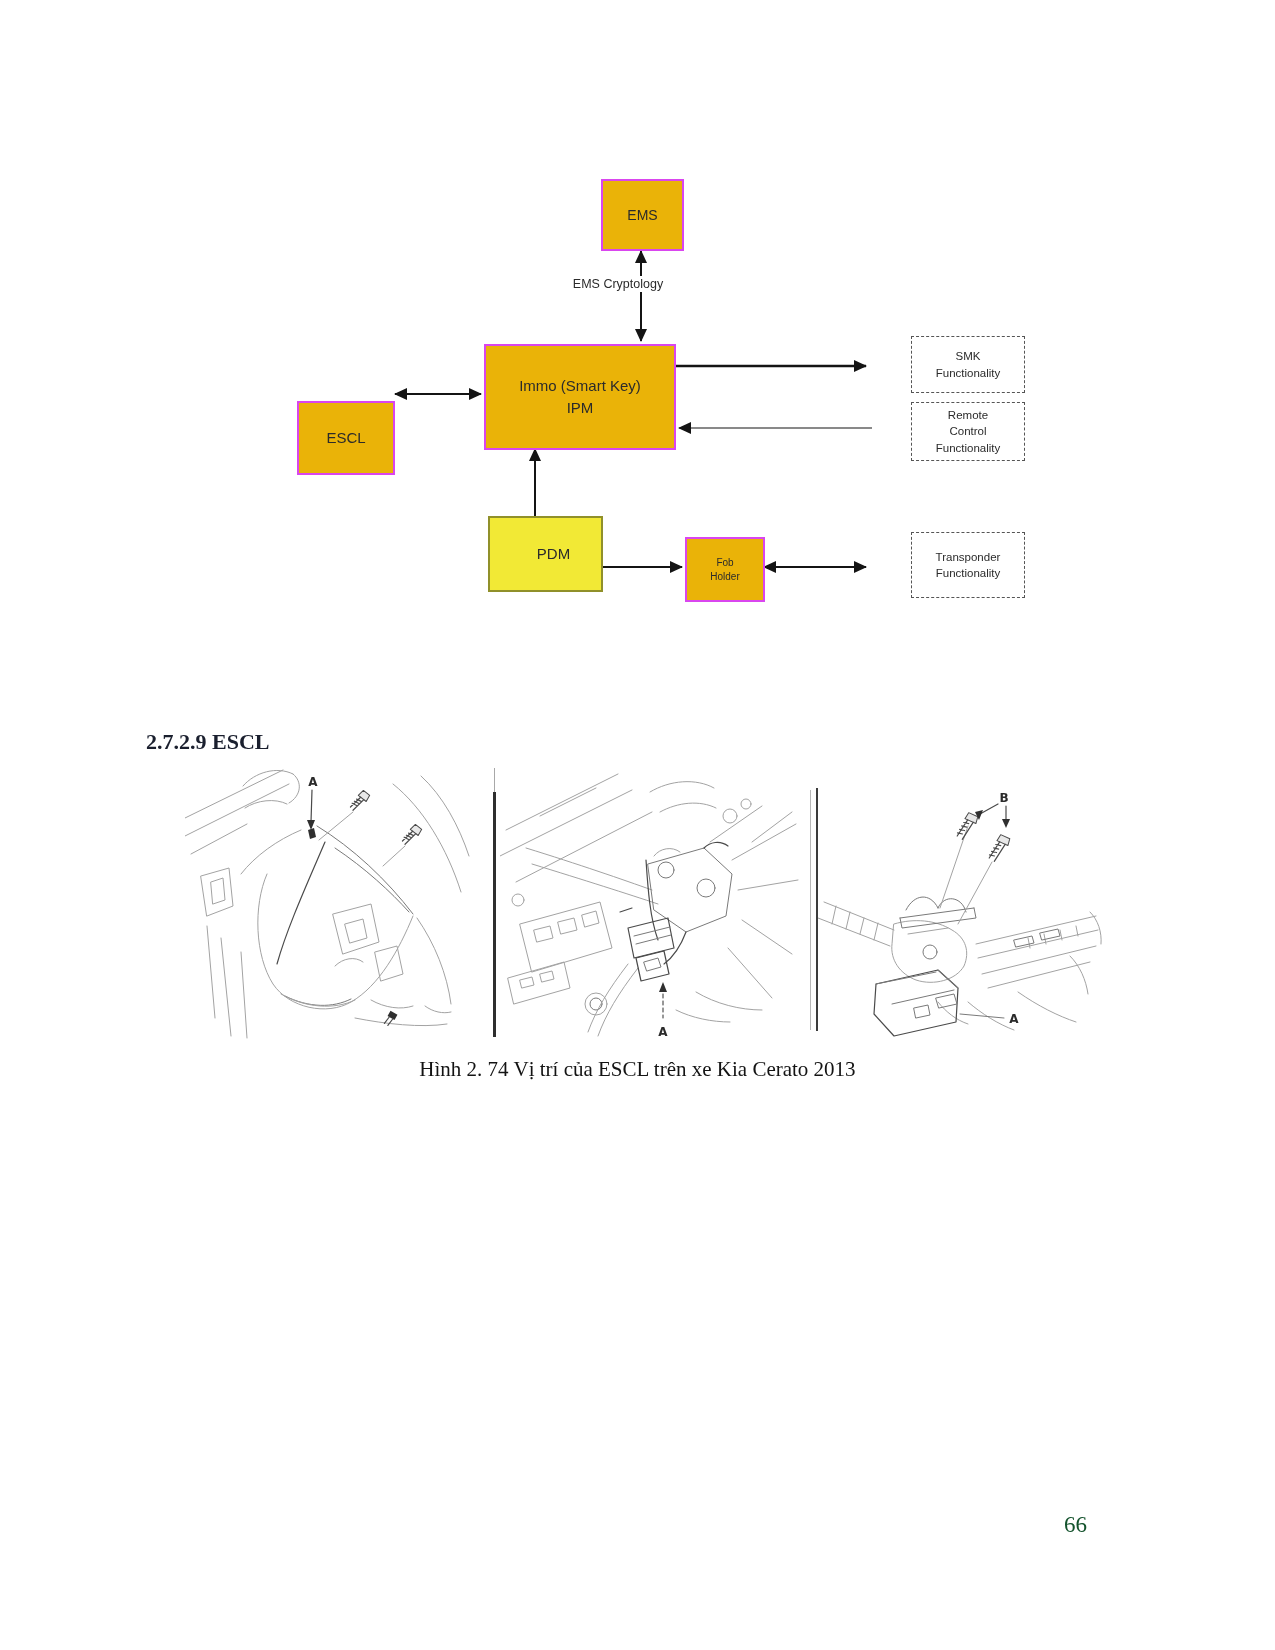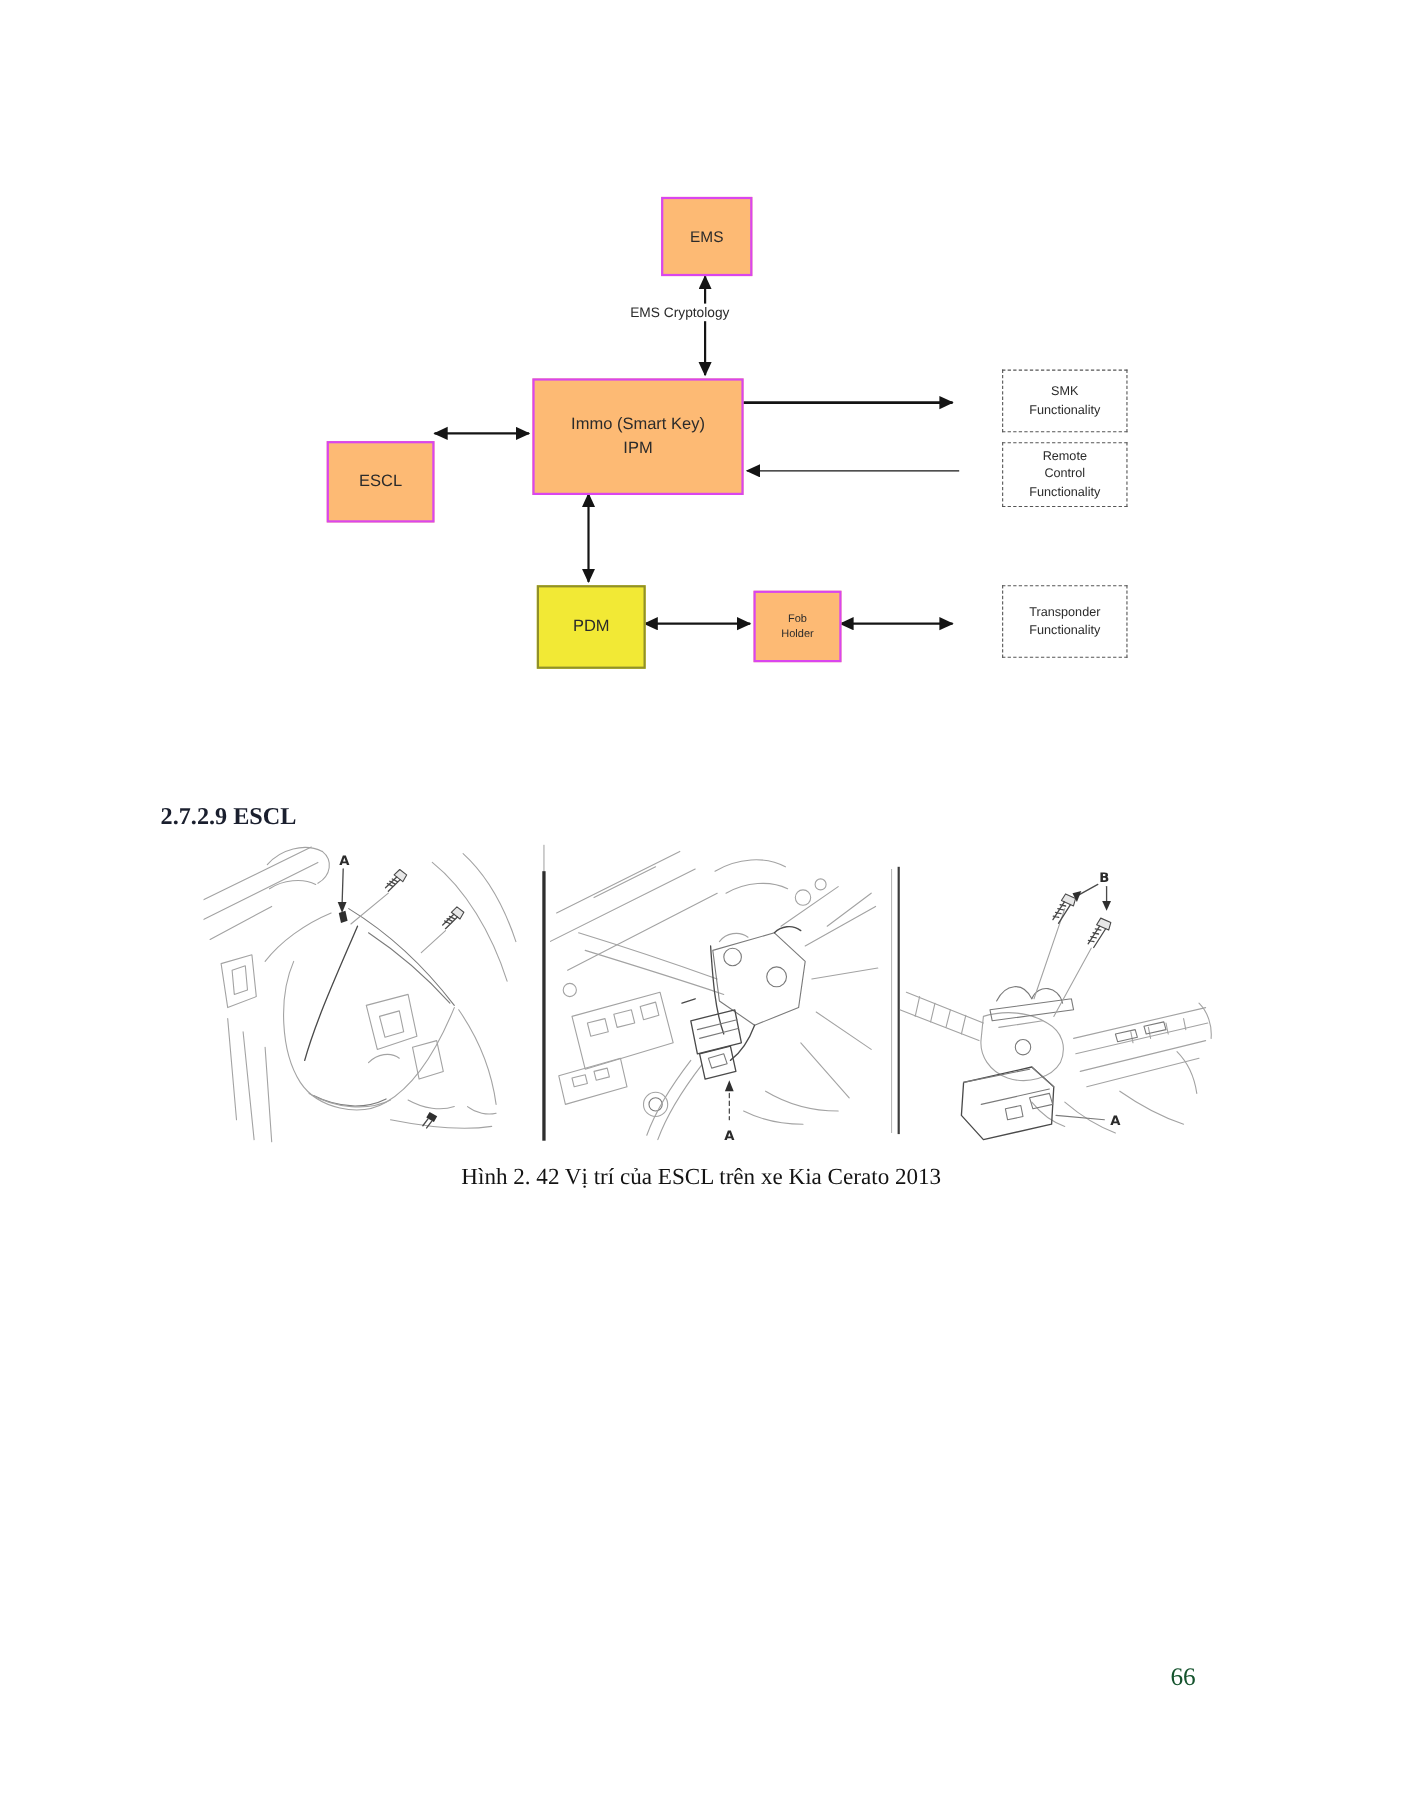--- a/index.html
+++ b/index.html
@@ -5,27 +5,27 @@
   html,body{margin:0;padding:0;background:#e8e8e8;}
   .page{
     position:relative;width:1275px;height:1650px;background:#ffffff;
     margin:0 auto;overflow:hidden;
     font-family:"Liberation Sans",sans-serif;
   }
   
   .arrows{position:absolute;left:0;top:0;pointer-events:none;}
   .box{
     position:absolute;display:flex;align-items:center;justify-content:center;
-    text-align:center;white-space:pre-line;background:#fdba74;
+    text-align:center;white-space:pre-line;background:#eab308;
     border:2px solid #d946ef;color:#2b2b2b;line-height:1.45;
   }
   .box-ems{left:601px;top:179px;width:79px;height:68px;font-size:14px;border-width:2px;}
   .box-escl{left:297px;top:357px;width:94px;height:70px;font-size:15px;margin-top:44px;}
   .box-immo{left:484px;top:344px;width:188px;height:102px;font-size:15px;}
-  .box-pdm{left:488px;top:532px;width:95px;height:72px;font-size:15px;background:#f2e935;border:2px solid #90902a;}
+  .box-pdm{left:488px;top:516px;width:95px;height:72px;font-size:15px;background:#f2e935;border:2px solid #90902a;padding-left:16px;}
   .box-fob{left:685px;top:537px;width:76px;height:61px;font-size:10px;border-width:2px;line-height:1.35;}
   .box-rke{
     left:864px;top:272px;width:136px;height:359px;background:transparent;
     border:2px solid #4f4f4f;align-items:flex-start;justify-content:center;
     padding-top:7px;box-sizing:border-box;font-size:13px;
   }
   .dashedbox{
     position:absolute;display:flex;align-items:center;justify-content:center;
     text-align:center;white-space:pre-line;background:transparent;
     border:1px dashed #555;color:#2b2b2b;font-size:11.5px;line-height:1.4;margin-left:39px;
@@ -286,16 +286,16 @@
       <path class="d" d="M 188,54 L 188,68"></path>
       <path class="fill" d="M 184,67 L 192,67 L 188,76 Z"></path>
     </g>
 
     <g>
       <path class="m" d="M 142,262 L 186,266"></path>
       <text x="196" y="271">A</text>
     </g>
   </svg>
 
-  <div class="caption cap-74">Hình 2. 42 Vị trí của ESCL trên xe Kia Cerato 2013</div>
+  <div class="caption cap-74">Hình 2. 74 Vị trí của ESCL trên xe Kia Cerato 2013</div>
   <div class="pageno">66</div>
 
 </div>
 
 </body></html>

